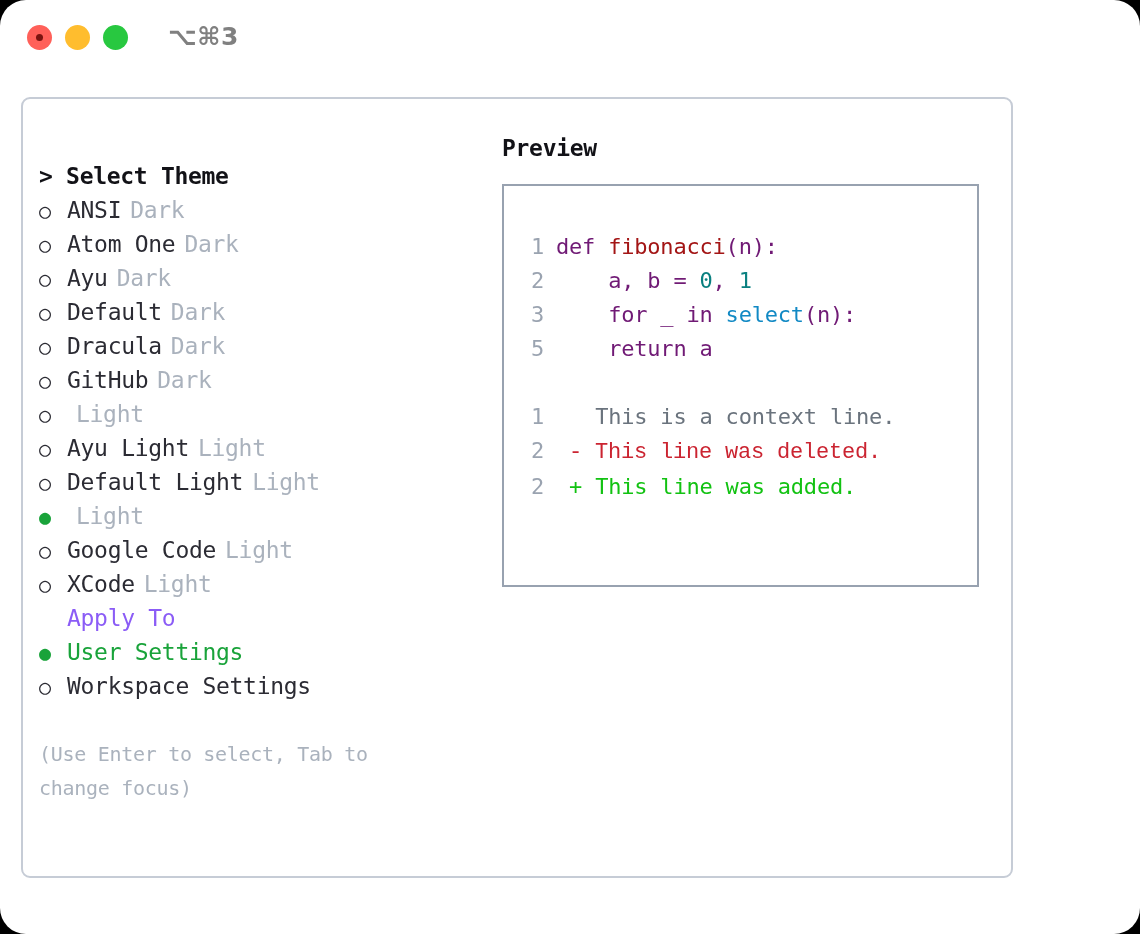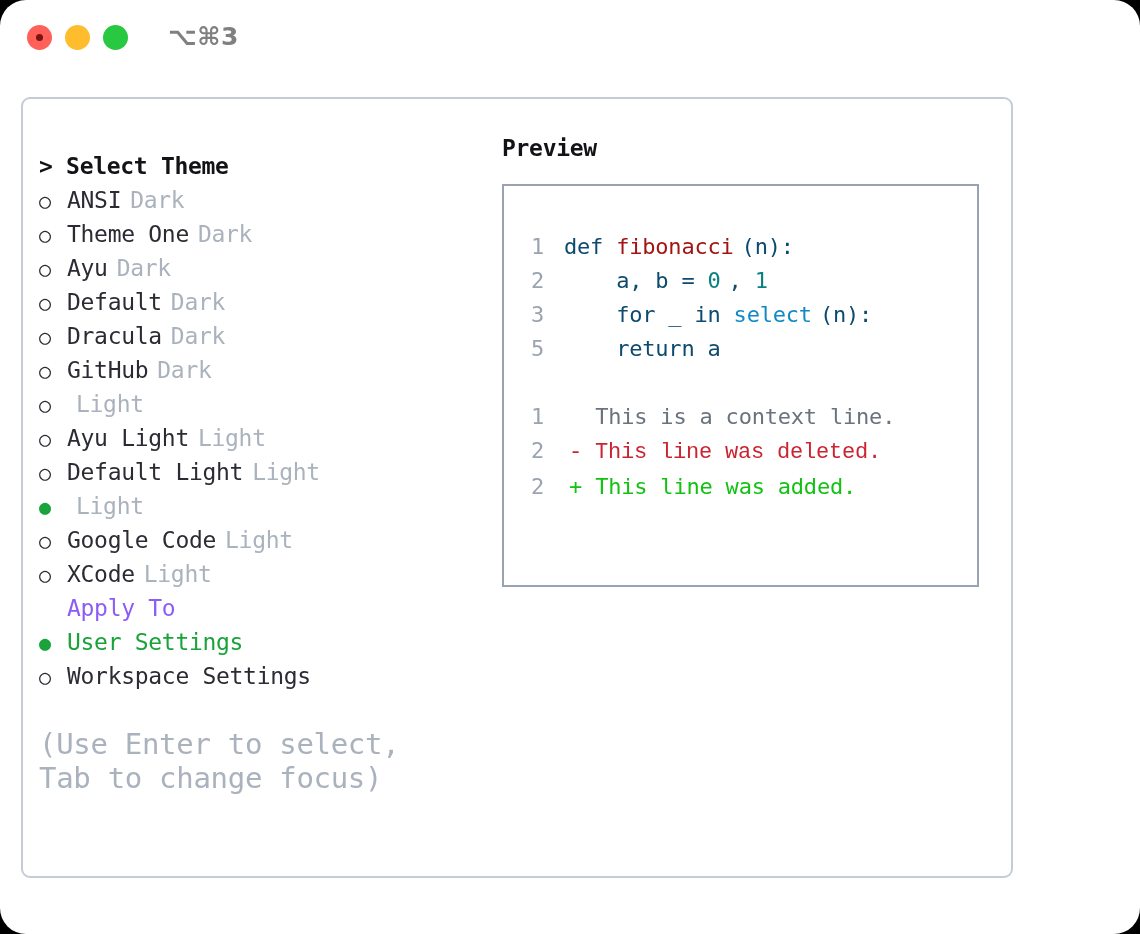--- a/index.html
+++ b/index.html
@@ -79,21 +79,21 @@
     border: 2px solid #c6ccd6;
     border-radius: 9px;
     box-sizing: border-box;
     background: #ffffff;
   }
 
   
   .left-col {
     position: absolute;
     left: 16px;
-    top: 50px;
+    top: 60px;
     width: 430px;
   }
   .section-title {
     font-size: 23px;
     font-weight: bold;
     color: #121217;
     line-height: 34px;
     white-space: pre;
     letter-spacing: -0.3px;
   }
@@ -129,21 +129,21 @@
     height: 34px;
     line-height: 34px;
     font-size: 23px;
     color: #8b5cf6;
     padding-left: 28px;
     white-space: pre;
     letter-spacing: -0.3px;
   }
   .hint {
     margin-top: 34px;
-    font-size: 29px;
+    font-size: 20px;
     line-height: 34px;
     color: #aab2bd;
     width: 404px;
     letter-spacing: -0.3px;
   }
 
   
   .right-col {
     position: absolute;
     left: 479px;
@@ -172,21 +172,21 @@
     white-space: pre;
     letter-spacing: -0.2px;
   }
   .ln {
     color: #9aa3b0;
     display: inline-block;
     width: 22px;
     text-align: right;
     margin-right: 12px;
   }
-  .tok-plain { color: #0c4a6e; margin-left: 8px; }
+  .tok-plain { color: #701a75; }
   .tok-fn    { color: #a31515; }
   .tok-num   { color: #0a8080; }
   .tok-call  { color: #1189c4; }
   .tok-ctx   { color: #6a737d; }
   .tok-del   { color: #cb2431; font-family: Liberation Mono, monospace; }
   .tok-add   { color: #12c212; }
   .gap-line  { height: 34px; }
 </style>
 </head>
 <body>
@@ -201,21 +201,21 @@
     </div>
     <div class="shortcut">⌥⌘3</div>
   </div>
 
   <div class="panel">
 
     <div class="left-col">
       <div class="section-title">&gt; Select Theme</div>
       <div id="theme-list">
           <div class="opt-row"><span class="marker">○</span><span class="opt-label">ANSI</span><span class="opt-tag">Dark</span></div>
-          <div class="opt-row"><span class="marker">○</span><span class="opt-label">Theme One</span><span class="opt-tag">Dark</span></div>
+          <div class="opt-row"><span class="marker">○</span><span class="opt-label">Atom One</span><span class="opt-tag">Dark</span></div>
           <div class="opt-row"><span class="marker">○</span><span class="opt-label">Ayu</span><span class="opt-tag">Dark</span></div>
           <div class="opt-row"><span class="marker">○</span><span class="opt-label">Default</span><span class="opt-tag">Dark</span></div>
           <div class="opt-row"><span class="marker">○</span><span class="opt-label">Dracula</span><span class="opt-tag">Dark</span></div>
           <div class="opt-row"><span class="marker">○</span><span class="opt-label">GitHub</span><span class="opt-tag">Dark</span></div>
           <div class="opt-row"><span class="marker">○</span><span class="opt-tag">Light</span></div>
           <div class="opt-row"><span class="marker">○</span><span class="opt-label">Ayu Light</span><span class="opt-tag">Light</span></div>
           <div class="opt-row"><span class="marker">○</span><span class="opt-label">Default Light</span><span class="opt-tag">Light</span></div>
           <div class="opt-row selected"><span class="marker selected">●</span><span class="opt-tag">Light</span></div>
           <div class="opt-row"><span class="marker">○</span><span class="opt-label">Google Code</span><span class="opt-tag">Light</span></div>
           <div class="opt-row"><span class="marker">○</span><span class="opt-label">XCode</span><span class="opt-tag">Light</span></div>

